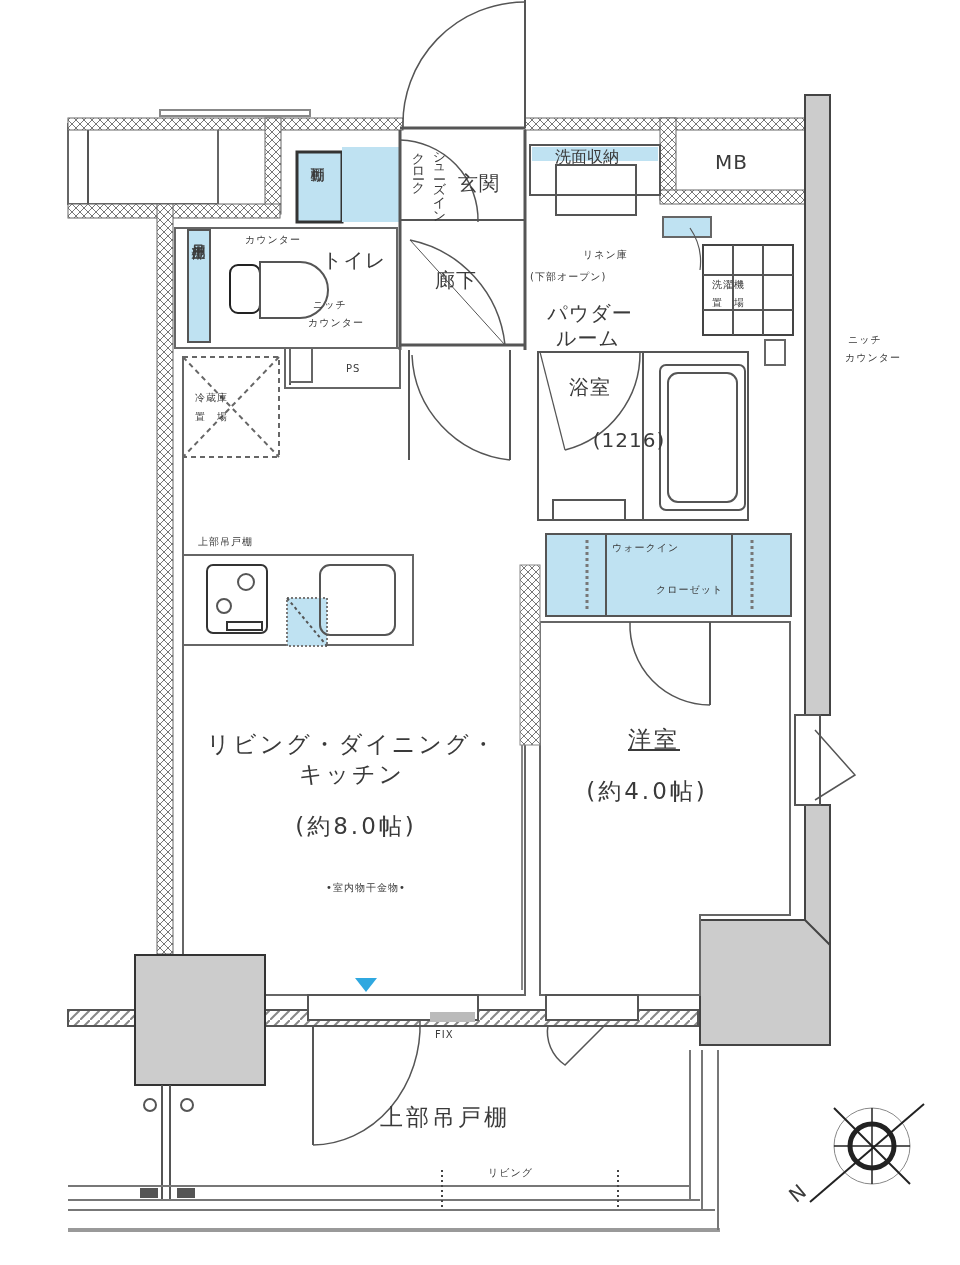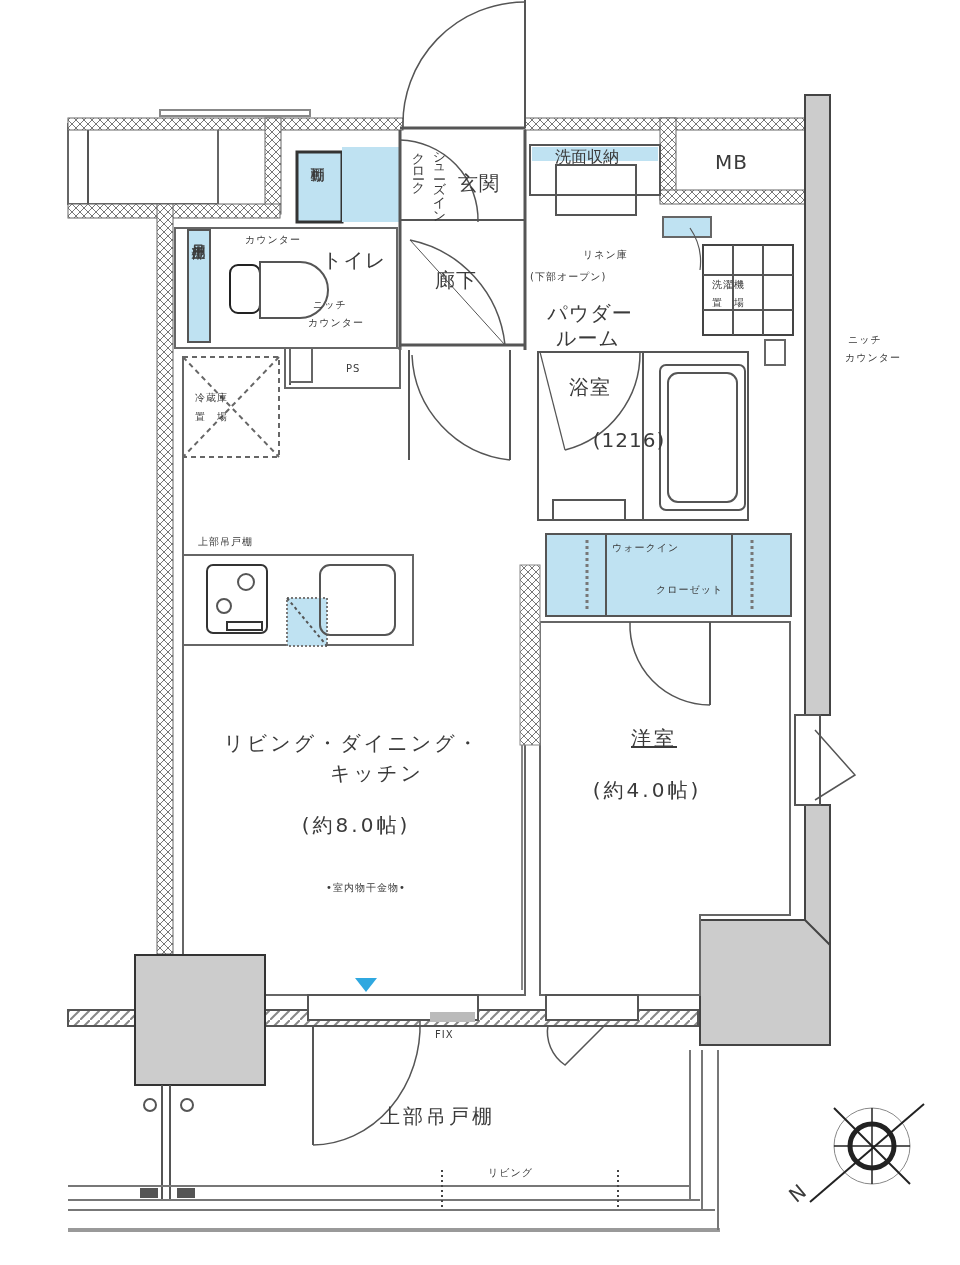--- a/index.html
+++ b/index.html
@@ -1,20 +1,20 @@
 <!DOCTYPE html>
 <html><head>
 <meta charset="utf-8">
 <style>
   html, body { margin:0; padding:0; background:#ffffff; }
   body { width:960px; height:1265px; position:relative; overflow:hidden;
          font-family: "DejaVu Sans", "Liberation Sans", sans-serif; color:#333; }
   #plan { position:absolute; left:0; top:0; width:960px; height:1265px; }
   .lbl { position:absolute; white-space:nowrap; color:#3a3a3a; line-height:1; }
-  .room-big { font-size:20px; letter-spacing:3px; }
+  .room-big { font-size:23px; letter-spacing:3px; }
   .room-mid { font-size:20px; letter-spacing:1px; }
   .small { font-size:10px; letter-spacing:1px; }
   .tiny { font-size:16px; }
   .vert { writing-mode: vertical-rl; text-orientation: upright; letter-spacing:0px; }
   .center { transform: translateX(-50%); }
 </style>
 </head>
 <body>
 
 <svg id="plan" viewBox="0 0 960 1265" xmlns="http://www.w3.org/2000/svg">
@@ -159,21 +159,21 @@
     <circle r="38" stroke="#888" stroke-width="1"></circle>
     <circle r="22" stroke-width="5"></circle>
     <line x1="-38" y1="-38" x2="38" y2="38" stroke-width="2"></line>
     <line x1="-62" y1="56" x2="52" y2="-42" stroke-width="2"></line>
     <line x1="0" y1="-38" x2="0" y2="38" stroke-width="1.5"></line>
     <line x1="-38" y1="0" x2="38" y2="0" stroke-width="1.5"></line>
   </g>
 </svg>
 
 <div class="lbl room-big center" style="left:352px; top:733px;">リビング・ダイニング・</div>
-<div class="lbl room-big center" style="left:352px; top:763px;margin-left:25px;">キッチン</div>
+<div class="lbl room-big center" style="left:352px; top:763px;">キッチン</div>
 <div class="lbl room-big center" style="left:356px; top:815px;">(約8.0帖)</div>
 <div class="lbl small center" style="left:366px; top:883px;">•室内物干金物•</div>
 
 <div class="lbl room-big center" style="left:654px; top:728px;text-decoration:underline;">洋室</div>
 <div class="lbl room-big center" style="left:647px; top:780px;">(約4.0帖)</div>
 
 <div class="lbl room-mid center" style="left:590px; top:377px;">浴室</div>
 <div class="lbl room-mid center" style="left:629px; top:430px;">(1216)</div>
 
 <div class="lbl room-mid center" style="left:590px; top:303px;">パウダー</div>

